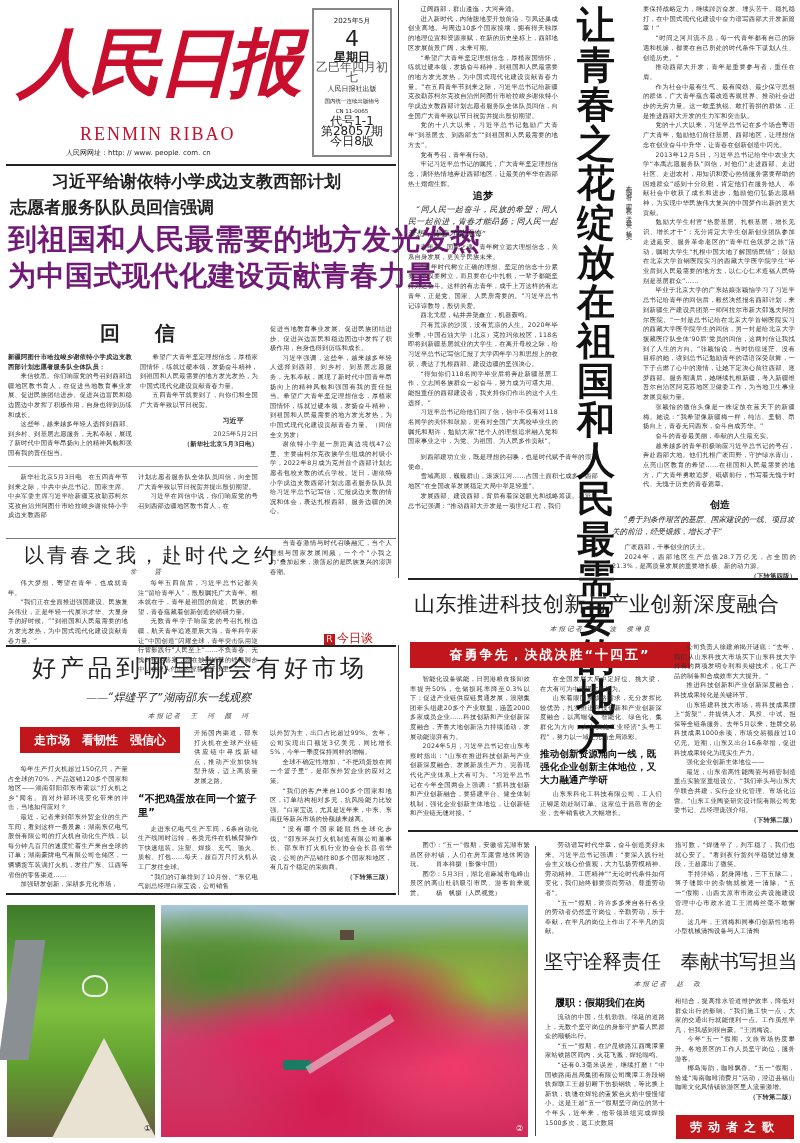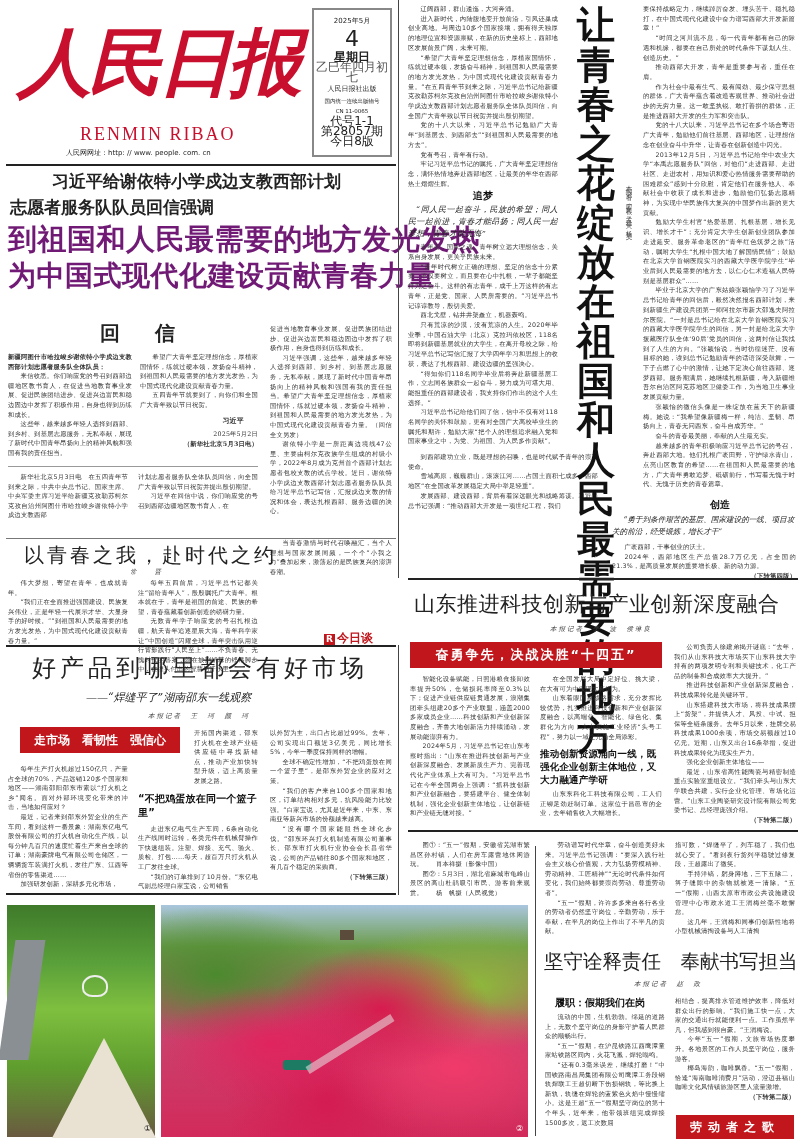--- a/index.html
+++ b/index.html
@@ -102,21 +102,21 @@
   <p>伟大梦想，寄望在青年，也成就青年。</p>
   <p>“我们正在全面推进强国建设、民族复兴伟业，正是年轻一代展示才华、大显身手的好时候。”“到祖国和人民最需要的地方发光发热，为中国式现代化建设贡献青春力量。”</p>
 </div>
 <div class="abs txt" style="left:138px;top:578px;width:120px;font-family:'DejaVu Serif',serif">
   <p>每年五四前后，习近平总书记都关注“留给青年人”，殷殷嘱托广大青年。根本就在于，青年是祖国的前途、民族的希望，青春蕴藏着创新创造的磅礴力量。</p>
   <p>无数青年学子响应党的号召扎根边疆，航天青年追逐星辰大海，青年科学家让“中国创造”闪耀全球，青年突击队用逆行背影践行“人民至上”……不负青春、无愧时代的答案，就在披荆斩棘的铿锵脚步中，在埋头付出的智慧与汗水里。</p>
 </div>
 <div class="abs txt" style="left:270px;top:538px;width:122px;font-family:'DejaVu Serif',serif">
   <p>当青春激情与时代召唤融汇，当个人理想与国家发展同频，一个个“小我之力”叠加起来，激荡起的是民族复兴的澎湃春潮。</p>
 </div>
-<div class="abs" style="left:322px;top:630px;color:#c0161c;font-weight:bold;font-size:12px;font-family:'DejaVu Sans',sans-serif;background:#fff;padding:0 2px">
+<div class="abs" style="left:322px;top:630px;color:#c0161c;font-weight:normal;font-size:12px;font-family:'DejaVu Sans',sans-serif;background:#fff;padding:0 2px">
   <span style="display:inline-block;width:11px;height:11px;background:#c0161c;color:#fff;font-size:9px;line-height:11px;text-align:center;margin-right:2px">R</span><span>今日谈</span>
 </div>
 
 <div class="abs rule" style="left:6px;top:645px;width:390px;height:1.5px"></div>
 
 <div class="abs" style="left:32px;top:652px;font-size:24px;font-family:'DejaVu Sans',sans-serif;letter-spacing:4px">好产品到哪里都会有好市场</div>
 <div class="abs quote" style="left:86px;top:690px;font-size:11px">——“焊缝平了”湖南邵东一线观察</div>
 <div class="abs byline" style="left:148px;top:712px">本报记者　王　珂　颜　珂</div>
 <div class="abs redbar" style="left:20px;top:727px;width:160px;height:26px;font-size:12px;line-height:26px;white-space:pre">走市场　看韧性　强信心</div>
 
@@ -183,21 +183,21 @@
 <div class="abs txt" style="left:612px;top:542px;width:184px">
   <p>广袤西部，干事创业的沃土。</p>
   <p>2024年，西部地区生产总值28.7万亿元，占全国的21.3%，是高质量发展的重要增长极、新的动力源。</p>
   <p style="text-align:right;font-weight:bold">（下转第四版）</p>
 </div>
 
 <div class="abs rule" style="left:408px;top:578px;width:390px;height:1.5px"></div>
 
 <div class="abs" style="left:414px;top:590px;font-size:21px;font-family:'DejaVu Serif',serif;letter-spacing:0.5px">山东推进科技创新与产业创新深度融合</div>
 <div class="abs byline" style="left:550px;top:625px">本报记者　李　波　侯琳良</div>
-<div class="abs redbar" style="left:410px;top:642px;width:252px;height:26px;font-size:13px;line-height:26px;letter-spacing:2px">奋勇争先，决战决胜“十四五”</div>
+<div class="abs redbar" style="left:410px;top:642px;width:280px;height:26px;font-size:13px;line-height:26px;letter-spacing:2px">奋勇争先，决战决胜“十四五”</div>
 
 <div class="abs txt" style="left:410px;top:674px;width:120px">
   <p>智能化设备赋能，日照港粮食接卸效率提升50%，仓储损耗率降至0.3%以下；促进产业链供应链贯通发展，浪潮集团牵头组建20多个产业联盟，涵盖2000多家成员企业……科技创新和产业创新深度融合，齐鲁大地创新活力持续涌动，发展动能澎湃有力。</p>
   <p>2024年5月，习近平总书记在山东考察时指出：“山东在推进科技创新与产业创新深度融合、发展新质生产力、完善现代化产业体系上大有可为。”习近平总书记在今年全国两会上强调：“抓科技创新和产业创新融合，要搭建平台、健全体制机制，强化企业创新主体地位，让创新链和产业链无缝对接。”</p>
 </div>
 <div class="abs txt" style="left:540px;top:674px;width:122px">
   <p>在全国发展大局中定好位、挑大梁，在大有可为中实现大有作为。</p>
   <p>山东着眼国家战略需求，充分发挥比较优势，扎实推进科技创新和产业创新深度融合，以高端化、智能化、绿色化、集群化为方向，大力实施工业经济“头号工程”，努力以一域之光为全局添彩。</p>
   <p class="sub" style="text-indent:0;font-size:9.5px;line-height:13px;margin:6px 0 3px;text-align:left">推动创新资源涌向一线，既强化企业创新主体地位，又大力融通产学研</p>
   <p>山东东科化工科技有限公司，工人们正铆足劲赶制订单。这家位于昌邑市的企业，去年销售收入大幅增长。</p>

